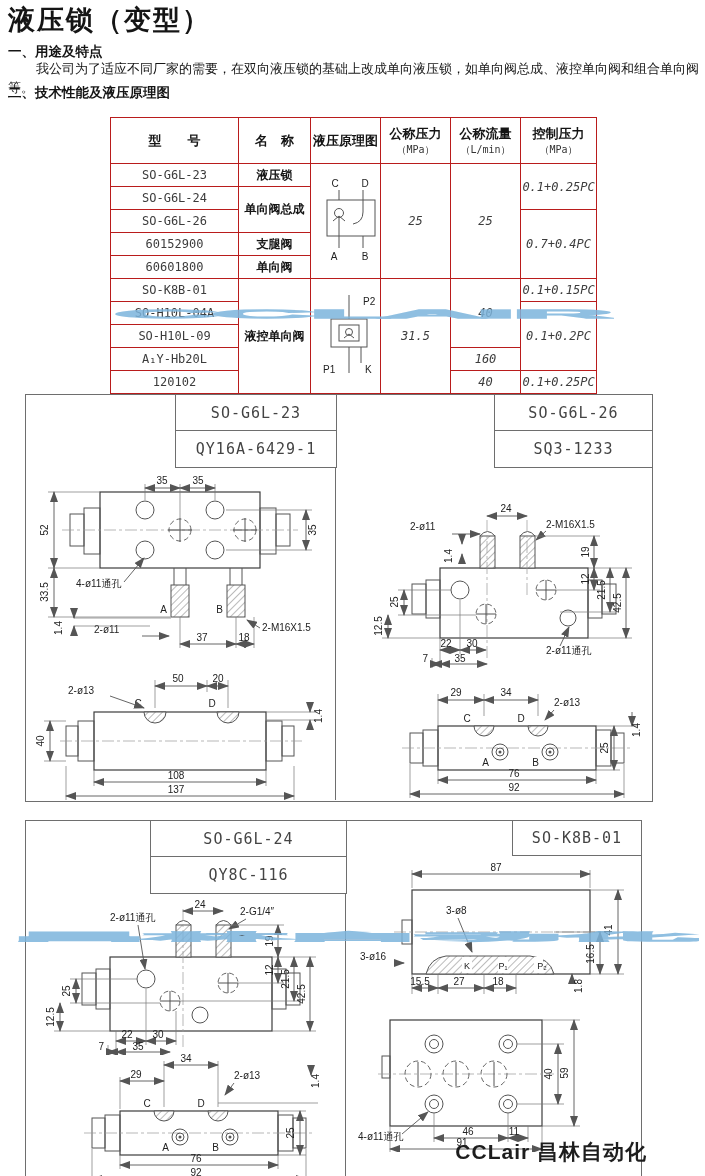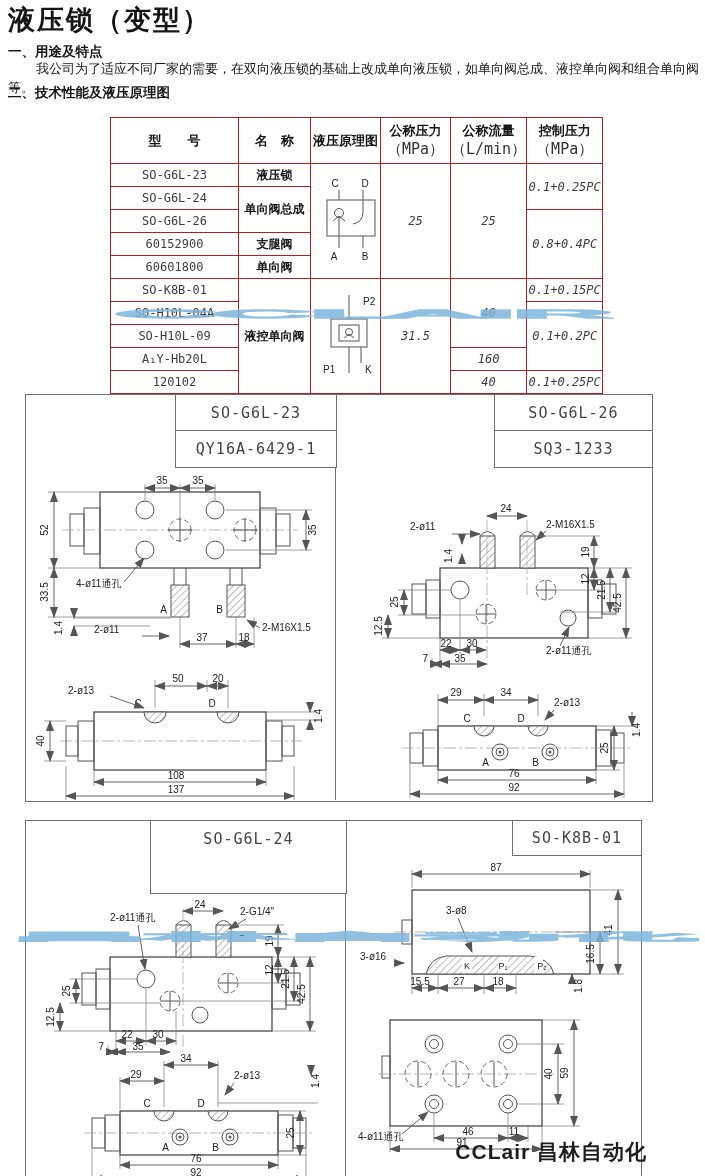--- a/index.html
+++ b/index.html
@@ -7,21 +7,21 @@
         font-family:"Liberation Sans",sans-serif;color:#151515;}
   .abs{position:absolute;}
   .doc-title{position:absolute;top:2px;left:8px;font-size:27px;font-weight:900;letter-spacing:2px;}
   .sec-head{position:absolute;left:8px;font-size:13.5px;font-weight:bold;}
   .intro{position:absolute;left:8px;top:61px;width:692px;font-size:13px;text-indent:28px;line-height:1.45;font-family:Liberation Mono, monospace;}
   
   table.spec{position:absolute;left:110px;top:117px;border-collapse:collapse;table-layout:fixed;background:transparent;}
   table.spec th,table.spec td{border:1px solid #b91c1c;padding:0;vertical-align:middle;text-align:center;}
   table.spec th{height:45px;font-size:13px;font-weight:bold;}
   table.spec td{height:22px;font-size:12px;}
-  .unit{font-weight:normal;font-family:"DejaVu Sans Mono",monospace;font-size:15px;color:#333;}
+  .unit{font-weight:normal;font-family:"DejaVu Sans Mono",monospace;font-size:10px;color:#333;}
   td.model{text-align:left;padding-left:7px;font-family:"DejaVu Sans Mono",monospace;
            font-size:12px;color:#3c3c3c;}
   td.nm{font-weight:bold;font-size:13px;}
   td.val{font-family:"DejaVu Sans Mono",monospace;font-size:12px;color:#3c3c3c;font-style:italic;}
   
   .secbox{position:absolute;border:1px solid #6e6e6e;background:transparent;}
   .vdiv{position:absolute;width:0;border-left:1px solid #6e6e6e;}
   .tblock{position:absolute;border:1px solid #6e6e6e;background:#fff;z-index:3;}
   .tblock .row{display:flex;align-items:center;justify-content:center;height:35px;
       border-bottom:1px solid #6e6e6e;font-family:"DejaVu Sans Mono",monospace;
@@ -115,21 +115,21 @@
       <td class="val" rowspan="5">25</td>
       <td class="val" rowspan="5">25</td>
       <td class="val" rowspan="2">0.1+0.25PC</td>
     </tr>
     <tr>
       <td class="model">SO-G6L-24</td>
       <td class="nm" rowspan="2">单向阀总成</td>
     </tr>
     <tr>
       <td class="model">SO-G6L-26</td>
-      <td class="val" rowspan="3">0.8+0.4PC</td>
+      <td class="val" rowspan="3">0.7+0.4PC</td>
     </tr>
     <tr>
       <td class="model">60152900</td>
       <td class="nm">支腿阀</td>
     </tr>
     <tr>
       <td class="model">60601800</td>
       <td class="nm">单向阀</td>
     </tr>
     <tr>
@@ -393,20 +393,21 @@
     <line class="el" x1="276" y1="96" x2="276" y2="130"></line>
     <line class="dl" x1="62" y1="126" x2="276" y2="126"></line>
     <text x="166" y="123" text-anchor="middle">92</text>
   </svg>
 
   <div class="secbox" style="left:25px;top:820px;width:615px;height:356px;border-bottom:none;"></div>
   <div class="vdiv" style="left:345px;top:820px;height:356px;"></div>
 
   <div class="tblock" style="left:150px;top:820px;width:195px;height:72px;">
     <div class="row">SO-G6L-24</div>
+    <div class="row">QY8C-116</div>
   </div>
   <div class="tblock" style="left:512px;top:820px;width:128px;height:34px;">
     <div class="row" style="height:33px">SO-K8B-01</div>
   </div>
 
   <svg class="abs" style="left:28px;top:895px;" width="315" height="160" viewBox="0 0 315 160">
     <rect class="ol" x="82" y="62" width="162" height="74"></rect>
     <rect class="tl" x="54" y="78" width="14" height="32"></rect>
     <rect class="tl" x="68" y="74" width="14" height="40"></rect>
     <rect class="tl" x="244" y="74" width="14" height="40"></rect>

